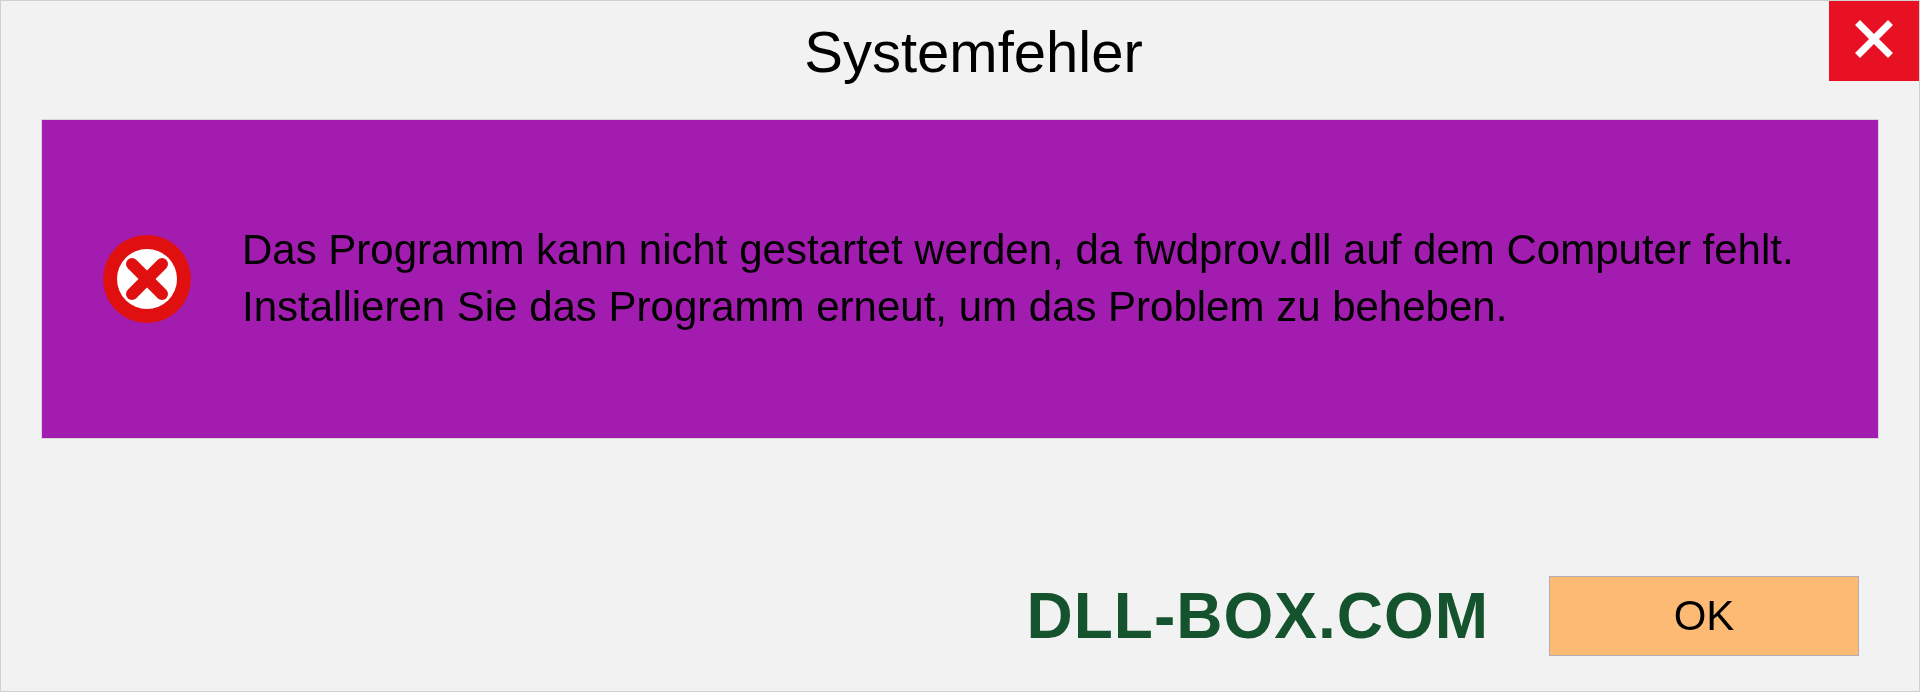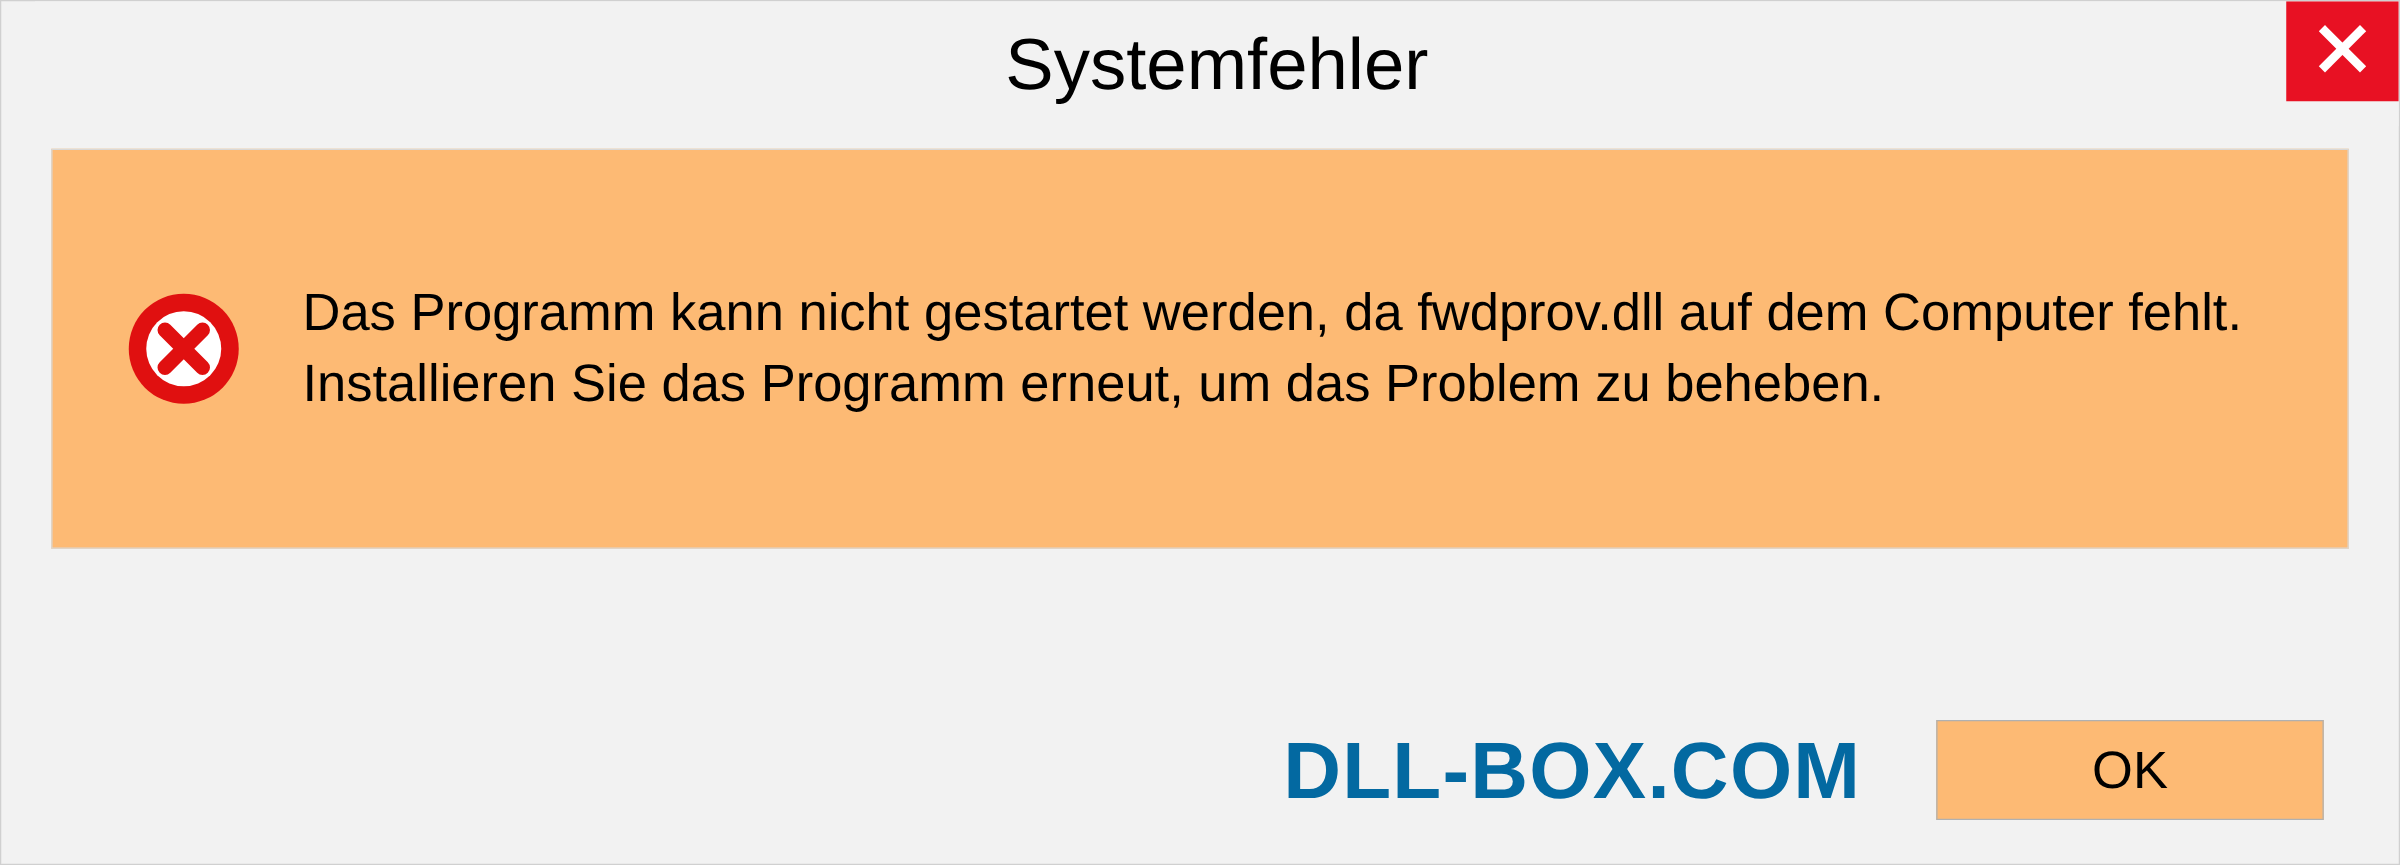--- a/index.html
+++ b/index.html
@@ -40,21 +40,21 @@
       align-items: center;
       justify-content: center;
       cursor: pointer;
     }
     .close-button svg {
       width: 40px;
       height: 40px;
     }
     .message-panel {
       margin: 18px 40px 0 40px;
-      background: #fdba74;
+      background: #a21caf;
       border: 1px solid #d8d8d8;
       height: 320px;
       display: flex;
       align-items: center;
       padding: 40px 60px;
     }
     .error-icon {
       flex-shrink: 0;
       width: 90px;
       height: 90px;
@@ -72,21 +72,21 @@
       right: 0;
       height: 150px;
       display: flex;
       align-items: center;
       justify-content: flex-end;
       padding: 0 60px;
     }
     .watermark {
       font-size: 64px;
       font-weight: 900;
-      color: #0369a1;
+      color: #14532d;
       letter-spacing: 1px;
       font-family: Arial, Helvetica, sans-serif;
       margin-right: 60px;
     }
     .ok-button {
       width: 310px;
       height: 80px;
       background: #fdba74;
       border: 1px solid #b0b0b0;
       font-size: 42px;

